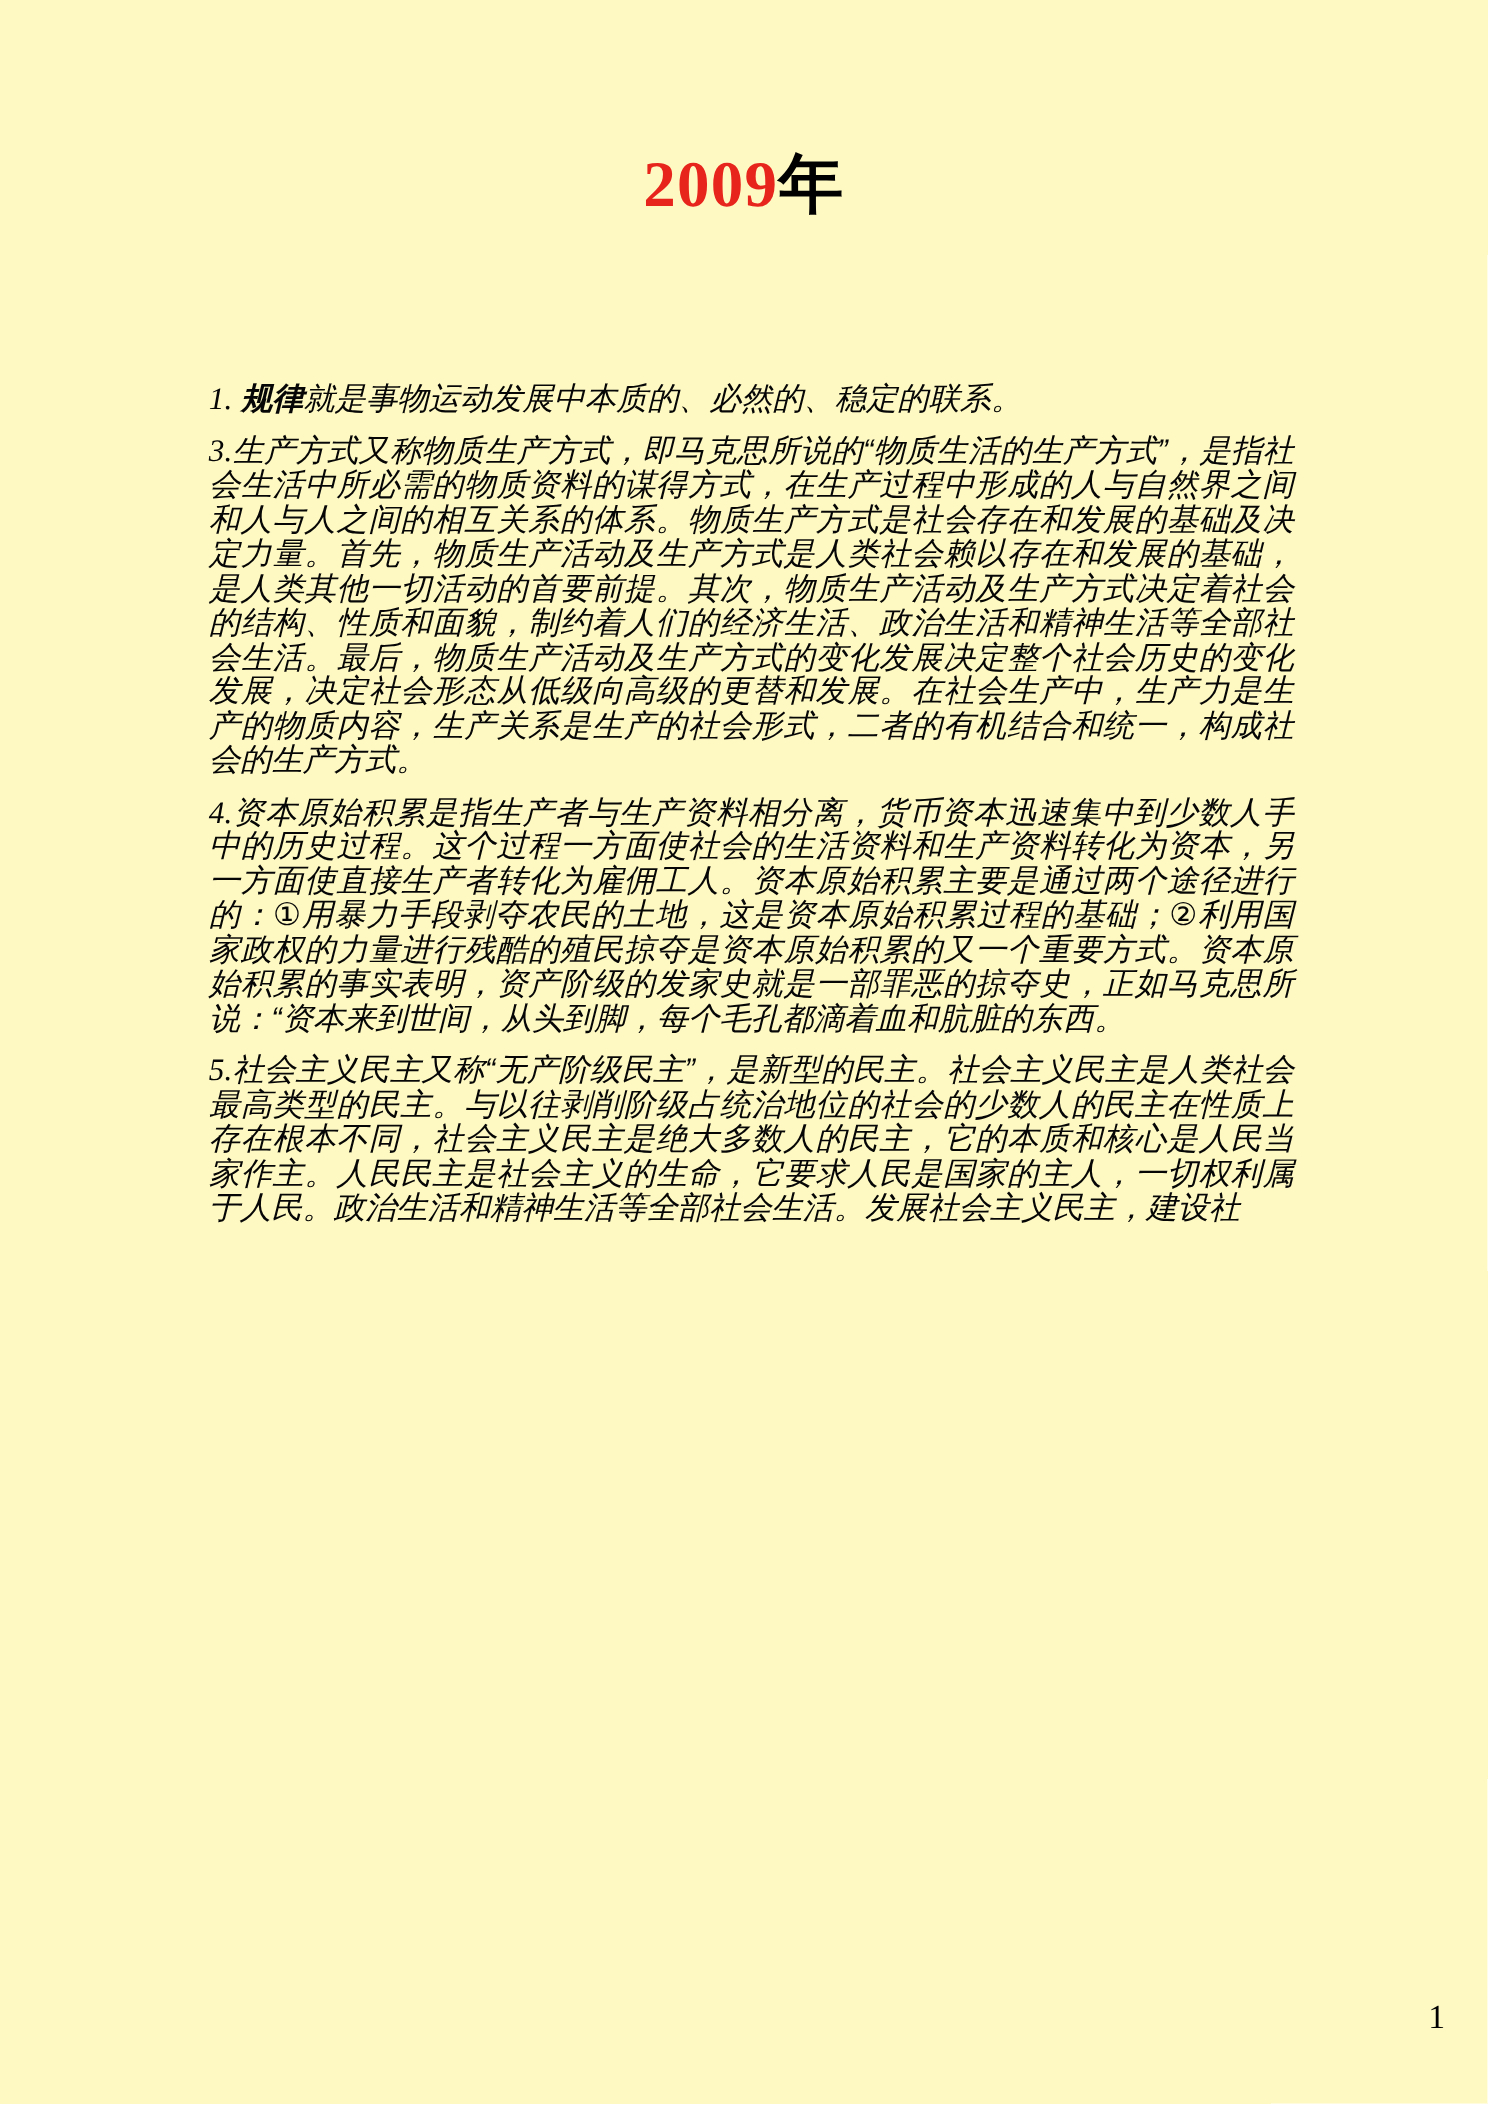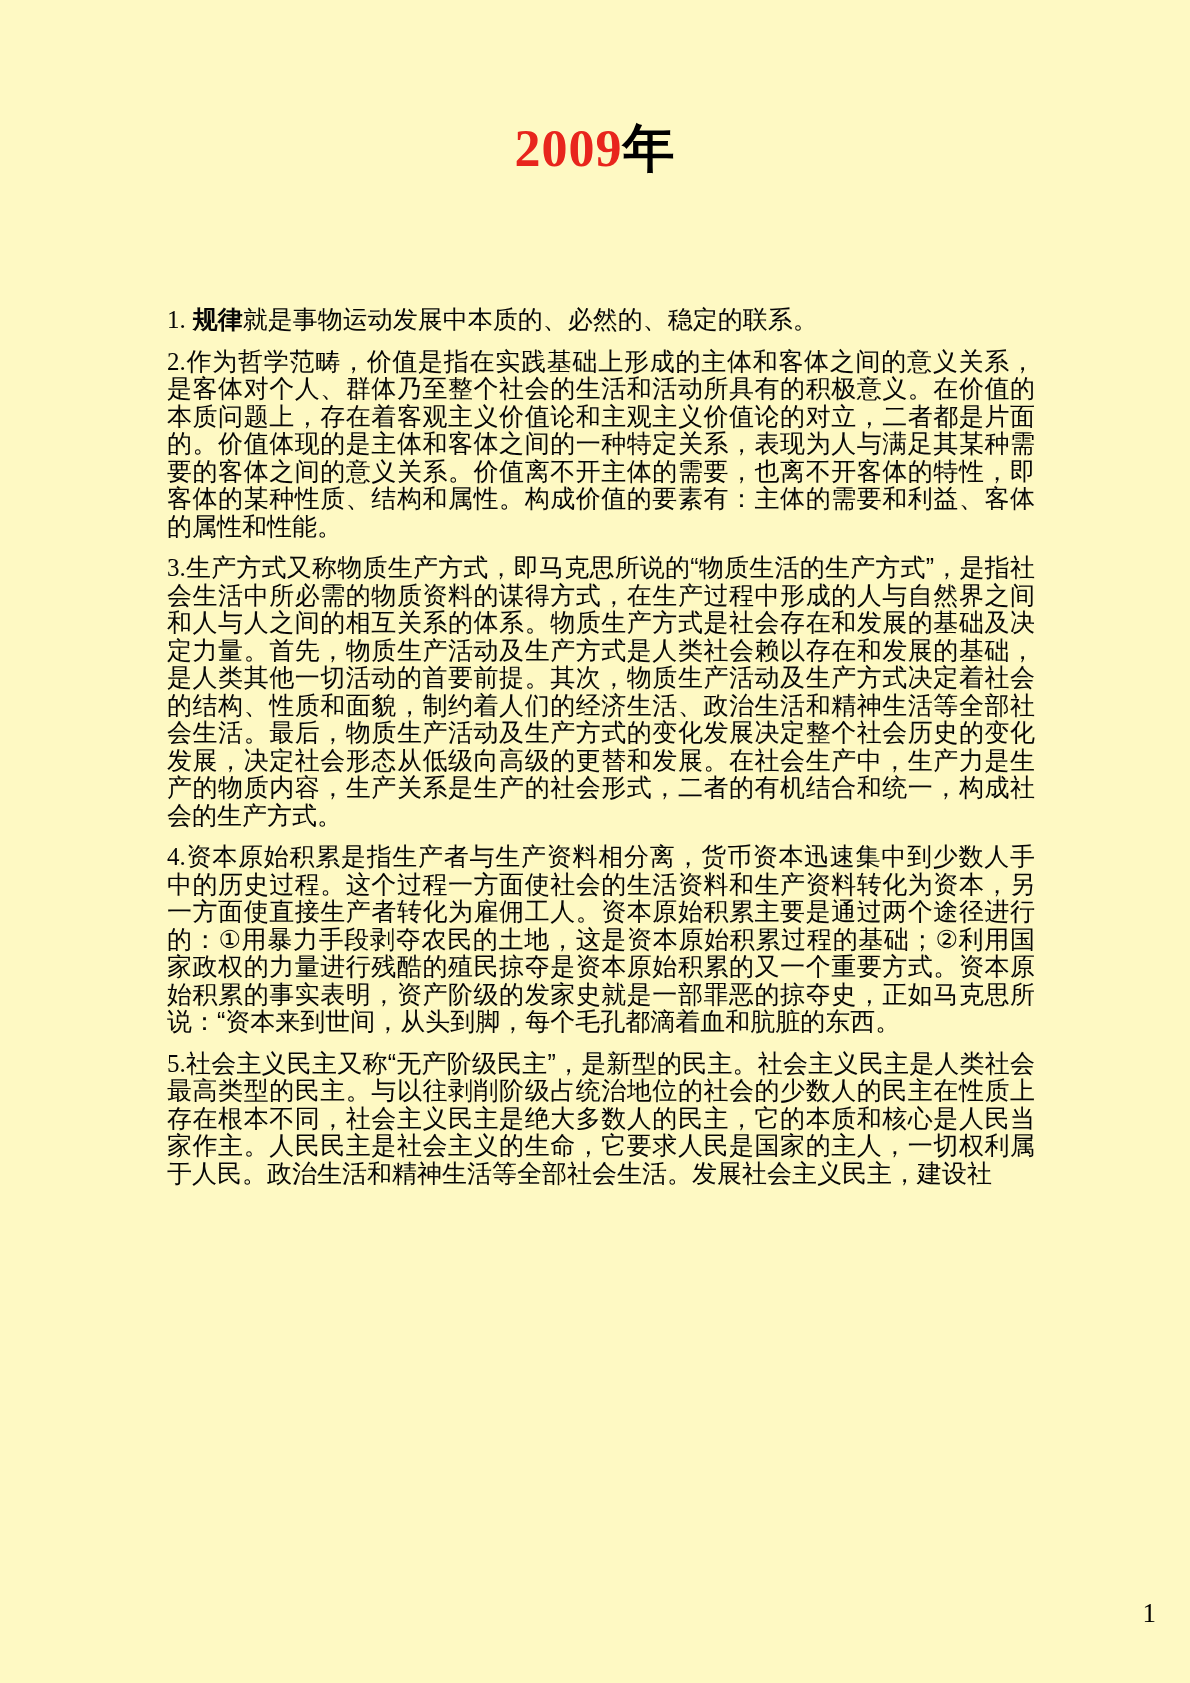--- a/index.html
+++ b/index.html
@@ -47,20 +47,21 @@
     color: #060606;
   }
   .section-heading {
     font-weight: bold;
     font-size: 25px;
     margin: 0 0 17px 0;
     text-align: left;
   }
   .para {
     margin: 0 0 14px 0;
+    font-style: italic;
   }
   .num {
     font-family: "Liberation Serif", "DejaVu Serif", serif;
   }
   .num.gap {
     margin-right: 7px;
   }
   .term {
     font-weight: bold;
   }
@@ -80,21 +81,20 @@
 
   <div class="doc-title">
     <span class="year">2009</span><span class="suffix">年</span>
   </div>
 
   <div class="content">
 
 
     <p class="para"><span class="num gap">1.</span><span class="term">规律</span><span>就是事物运动发展中本质的、必然的、稳定的联系。</span></p>
 
-    <p class="para"><span class="num">2.</span><span>作为哲学范畴，价值是指在实践基础上形成的主体和客体之间的意义关系，是客体对个人、群体乃至整个社会的生活和活动所具有的积极意义。在价值的本质问题上，存在着客观主义价值论和主观主义价值论的对立，二者都是片面的。价值体现的是主体和客体之间的一种特定关系，表现为人与满足其某种需要的客体之间的意义关系。价值离不开主体的需要，也离不开客体的特性，即客体的某种性质、结构和属性。构成价值的要素有：主体的需要和利益、客体的属性和性能。</span></p>
 
     <p class="para"><span class="num">3.</span><span>生产方式又称物质生产方式，即马克思所说的“物质生活的生产方式”，是指社会生活中所必需的物质资料的谋得方式，在生产过程中形成的人与自然界之间和人与人之间的相互关系的体系。物质生产方式是社会存在和发展的基础及决定力量。首先，物质生产活动及生产方式是人类社会赖以存在和发展的基础，是人类其他一切活动的首要前提。其次，物质生产活动及生产方式决定着社会的结构、性质和面貌，制约着人们的经济生活、政治生活和精神生活等全部社会生活。最后，物质生产活动及生产方式的变化发展决定整个社会历史的变化发展，决定社会形态从低级向高级的更替和发展。在社会生产中，生产力是生产的物质内容，生产关系是生产的社会形式，二者的有机结合和统一，构成社会的生产方式。</span></p>
 
     <p class="para"><span class="num">4.</span><span>资本原始积累是指生产者与生产资料相分离，货币资本迅速集中到少数人手中的历史过程。这个过程一方面使社会的生活资料和生产资料转化为资本，另一方面使直接生产者转化为雇佣工人。资本原始积累主要是通过两个途径进行的：①用暴力手段剥夺农民的土地，这是资本原始积累过程的基础；②利用国家政权的力量进行残酷的殖民掠夺是资本原始积累的又一个重要方式。资本原始积累的事实表明，资产阶级的发家史就是一部罪恶的掠夺史，正如马克思所说：“资本来到世间，从头到脚，每个毛孔都滴着血和肮脏的东西。</span></p>
 
     <p class="para"><span class="num">5.</span><span>社会主义民主又称“无产阶级民主”，是新型的民主。社会主义民主是人类社会最高类型的民主。与以往剥削阶级占统治地位的社会的少数人的民主在性质上存在根本不同，社会主义民主是绝大多数人的民主，它的本质和核心是人民当家作主。人民民主是社会主义的生命，它要求人民是国家的主人，一切权利属于人民。政治生活和精神生活等全部社会生活。发展社会主义民主，建设社</span></p>
 
   </div>
 
   <div class="page-number">1</div>

